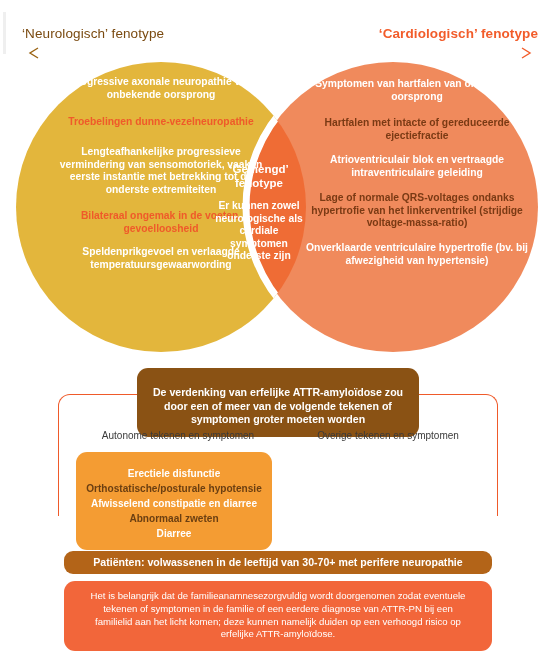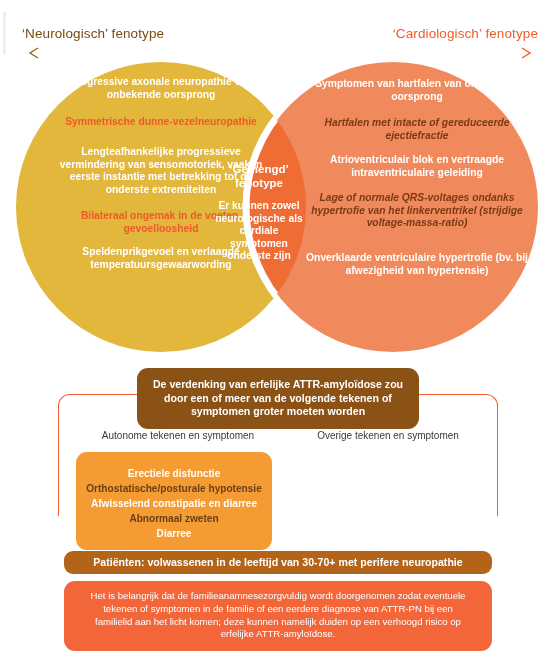--- a/index.html
+++ b/index.html
@@ -12,21 +12,21 @@
   #page { position: relative; width: 554px; height: 664px; }
 
   
   .hdr-left {
     position: absolute; left: 22px; top: 26px;
     font-size: 13.5px; font-weight: normal; color: #7a4a10;
     letter-spacing: .1px;
   }
   .hdr-right {
     position: absolute; right: 16px; top: 26px;
-    font-size: 13.5px; font-weight: normal; color: #f25c2a;
+    font-size: 13.5px; font-weight: bold; color: #f25c2a;
     letter-spacing: .1px;
   }
   .axis-arrow {
     position: absolute; left: 26px; top: 46px; width: 508px; height: 14px;
   }
 
   
   .venn { position: absolute; left: 0; top: 62px; width: 554px; height: 290px; }
   .circle {
     position: absolute; top: 0; width: 290px; height: 290px;
@@ -34,54 +34,54 @@
   }
   .circle-left  { left: 16px;  background: #e3b63c; }
   .circle-right { left: 248px; background: #f08a5c; }
   .lens-shape {
     position: absolute; left: 0; top: 0; width: 554px; height: 290px;
   }
 
   .txt { position: absolute; text-align: center; line-height: 1.22; }
   .t-white  { color: #ffffff; font-weight: bold; }
   .t-red    { color: #ef5a2a; font-weight: bold; }
-  .t-dred   { color: #7a3a14; font-weight: bold; font-style: italic; }
+  .t-dred   { color: #7a3a14; font-weight: bold; }
 
   
   .lc { width: 226px; left: 48px; font-size: 10.3px; }
   .lc1 { top: 14px; }
   .lc2 { top: 54px; }
   .lc3 { top: 84px; }
   .lc4 { top: 148px; }
   .lc5 { top: 184px; }
 
   
   .rc { width: 228px; left: 303px; font-size: 10.3px; }
   .rc1 { top: 16px; }
   .rc2 { top: 55px; }
   .rc3 { top: 92px; }
   .rc4 { top: 130px; }
-  .rc5 { top: 190px; text-align: center; }
+  .rc5 { top: 180px; text-align: center; }
 
   
   .cc { width: 88px; left: 215px; font-size: 10.3px; margin-top: 18px; }
   .cc-title { top: 82px; font-size: 11.5px; }
   .cc-body  { top: 120px; font-size: 10.3px; }
 
   
   .bracket {
     position: absolute; left: 58px; top: 394px; width: 440px; height: 122px;
     border: 1.6px solid #ef5a2a;
     border-bottom: none;
     border-radius: 12px 12px 0 0;
   }
   .banner {
     position: absolute; left: 137px; top: 368px; width: 282px;
     background: #8a5214; border-radius: 11px;
-    padding: 10px 10px 10px;
+    padding: 18px 10px 10px;
     text-align: center; color: #ffffff; font-weight: bold;
     font-size: 10.6px; line-height: 1.28;
   }
   .col-head {
     position: absolute; top: 430px; width: 200px;
     text-align: center; font-size: 10px; color: #3a3a3a;
   }
   .col-head-l { left: 78px; }
   .col-head-r { left: 288px; }
 
@@ -148,21 +148,21 @@
       <g clip-path="url(#clipL)">
         <circle cx="393" cy="145" r="145" fill="#ef6c35"></circle>
         <circle cx="393" cy="145" r="148" fill="none" stroke="#ffffff" stroke-width="5"></circle>
       </g>
       <g clip-path="url(#clipL)">
         <circle cx="393" cy="145" r="145" fill="none" stroke="#ffffff" stroke-width="3"></circle>
       </g>
     </svg>
 
     <div class="txt lc lc1 t-white">Progressive axonale neuropathie van onbekende oorsprong</div>
-    <div class="txt lc lc2 t-red">Symmetrische dunne-vezelneuropathie</div>
+    <div class="txt lc lc2 t-red">Troebelingen dunne-vezelneuropathie</div>
     <div class="txt lc lc3 t-white">Lengteafhankelijke progressieve vermindering van sensomotoriek, vaak in eerste instantie met betrekking tot de onderste extremiteiten</div>
     <div class="txt lc lc4 t-red">Bilateraal ongemak in de voeten, gevoelloosheid</div>
     <div class="txt lc lc5 t-white">Speldenprikgevoel en verlaagde temperatuursgewaarwording</div>
 
     <div class="txt cc cc-title t-white">‘Gemengd’ fenotype</div>
     <div class="txt cc cc-body t-white">Er kunnen zowel neurologische als cardiale symptomen onderste zijn</div>
 
     <div class="txt rc rc1 t-white">Symptomen van hartfalen van onbekende oorsprong</div>
     <div class="txt rc rc2 t-dred">Hartfalen met intacte of gereduceerde ejectiefractie</div>
     <div class="txt rc rc3 t-white">Atrioventriculair blok en vertraagde intraventriculaire geleiding</div>

